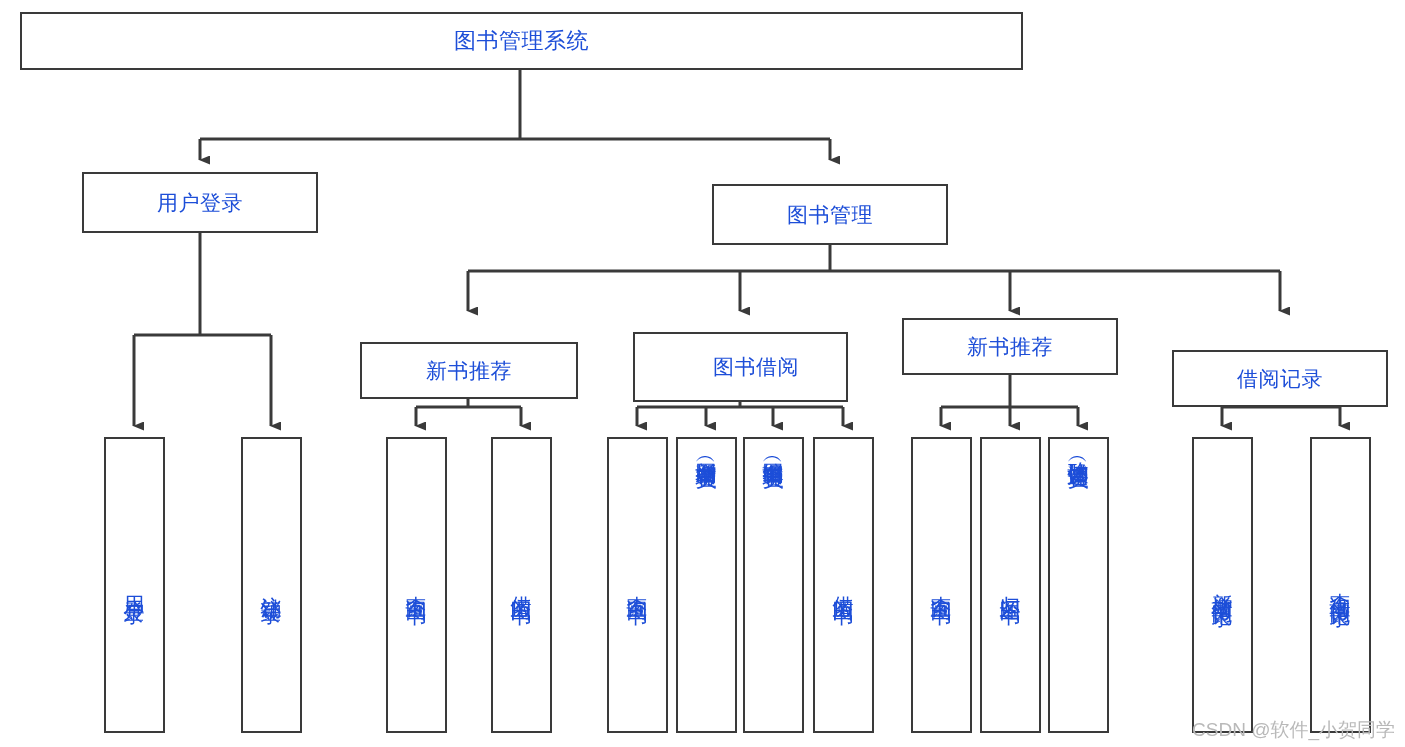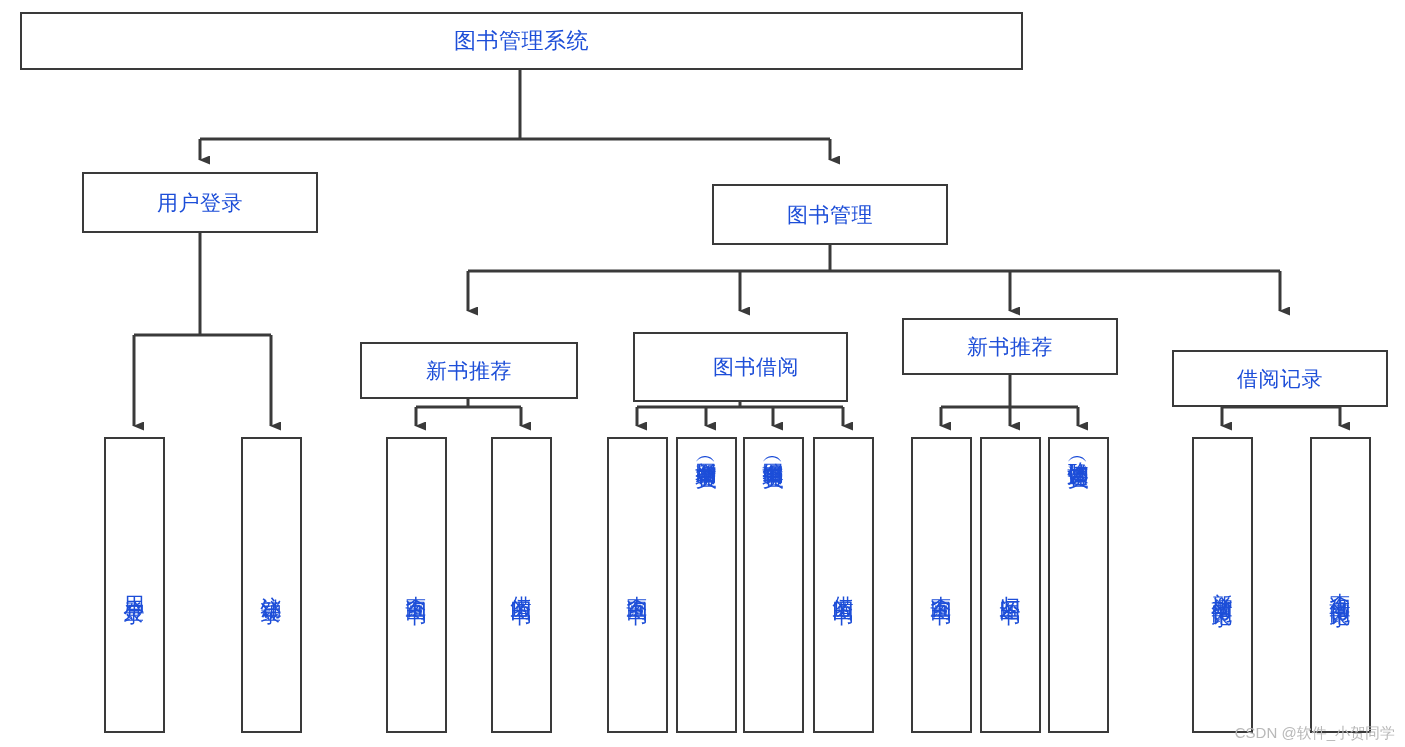--- a/index.html
+++ b/index.html
@@ -70,21 +70,21 @@
   }
   .node-box.vert.mid-text {
     align-items: center;
     padding-top: 0;
   }
   #watermark {
     position: absolute;
     right: 10px;
     bottom: 4px;
     font-family: "Liberation Sans", "DejaVu Sans", sans-serif;
-    font-size: 15px;
+    font-size: 19px;
     color: #b9b9b9;
     white-space: nowrap;
     pointer-events: none;
   }
 </style>
 </head>
 <body>
 
 <div id="diagram-root">
 

